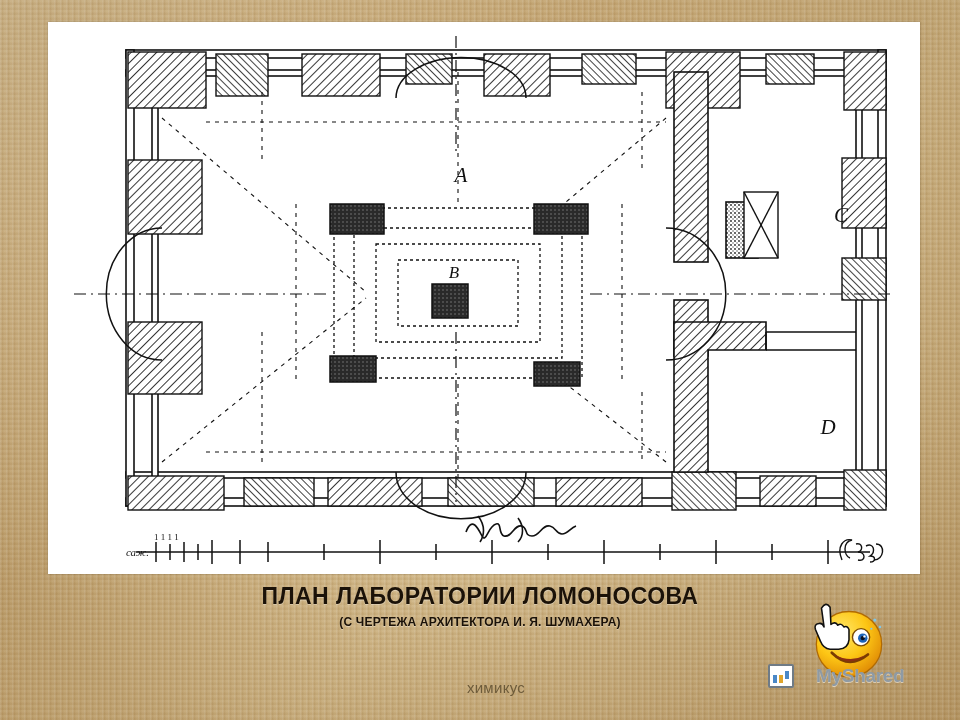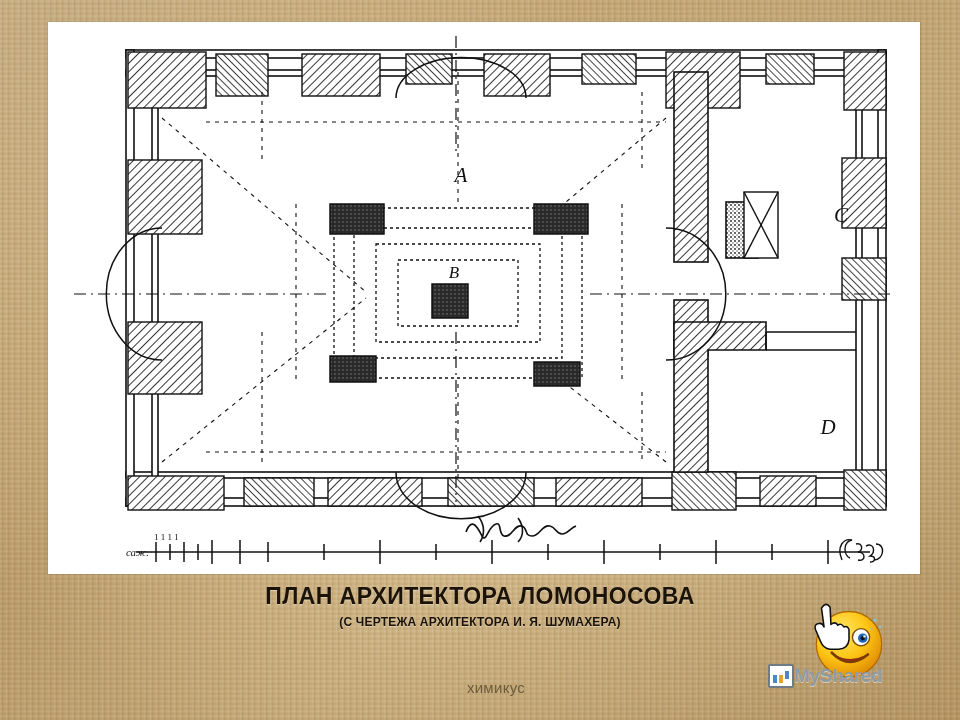--- a/index.html
+++ b/index.html
@@ -110,21 +110,21 @@
     width: 190px;
     height: 120px;
     pointer-events: none;
   }
   .wm-brand {
     position: absolute;
     left: 6px;
     top: 76px;
     display: flex;
     align-items: center;
-    gap: 0;
+    gap: 22px;
   }
   .wm-brand .wm-label {
     font-size: 19px;
     font-weight: bold;
     color: #8e9aa4;
     letter-spacing: -0.3px;
     text-shadow: 0 1px 0 rgba(255,255,255,0.5);
   }
   .wm-icon {
     width: 26px;
@@ -342,21 +342,21 @@
           <path d="M 790 512 c 6 -2 8 6 2 8 c 8 0 8 10 0 8"></path>
           <path d="M 800 514 c 8 -4 10 6 4 10 c 6 0 6 6 0 6"></path>
           <path d="M 810 512 c 10 0 8 16 -2 16"></path>
         </g>
       </g>
     </svg>
   </div>
 </div>
 
 <div class="caption">
-  <div class="line1">ПЛАН АРХИТЕКТОРА ЛОМОНОСОВА</div>
+  <div class="line1">ПЛАН ЛАБОРАТОРИИ ЛОМОНОСОВА</div>
   <div class="line2">
     <span>(С ЧЕРТЕЖА АРХИТЕКТОРА И. Я. ШУМАХЕРА</span><span class="paren">)</span>
   </div>
 </div>
 
 <div class="footer-text">химикус</div>
 
 <div class="watermark">
   <svg class="smiley" viewBox="0 0 100 100">
     <defs>

